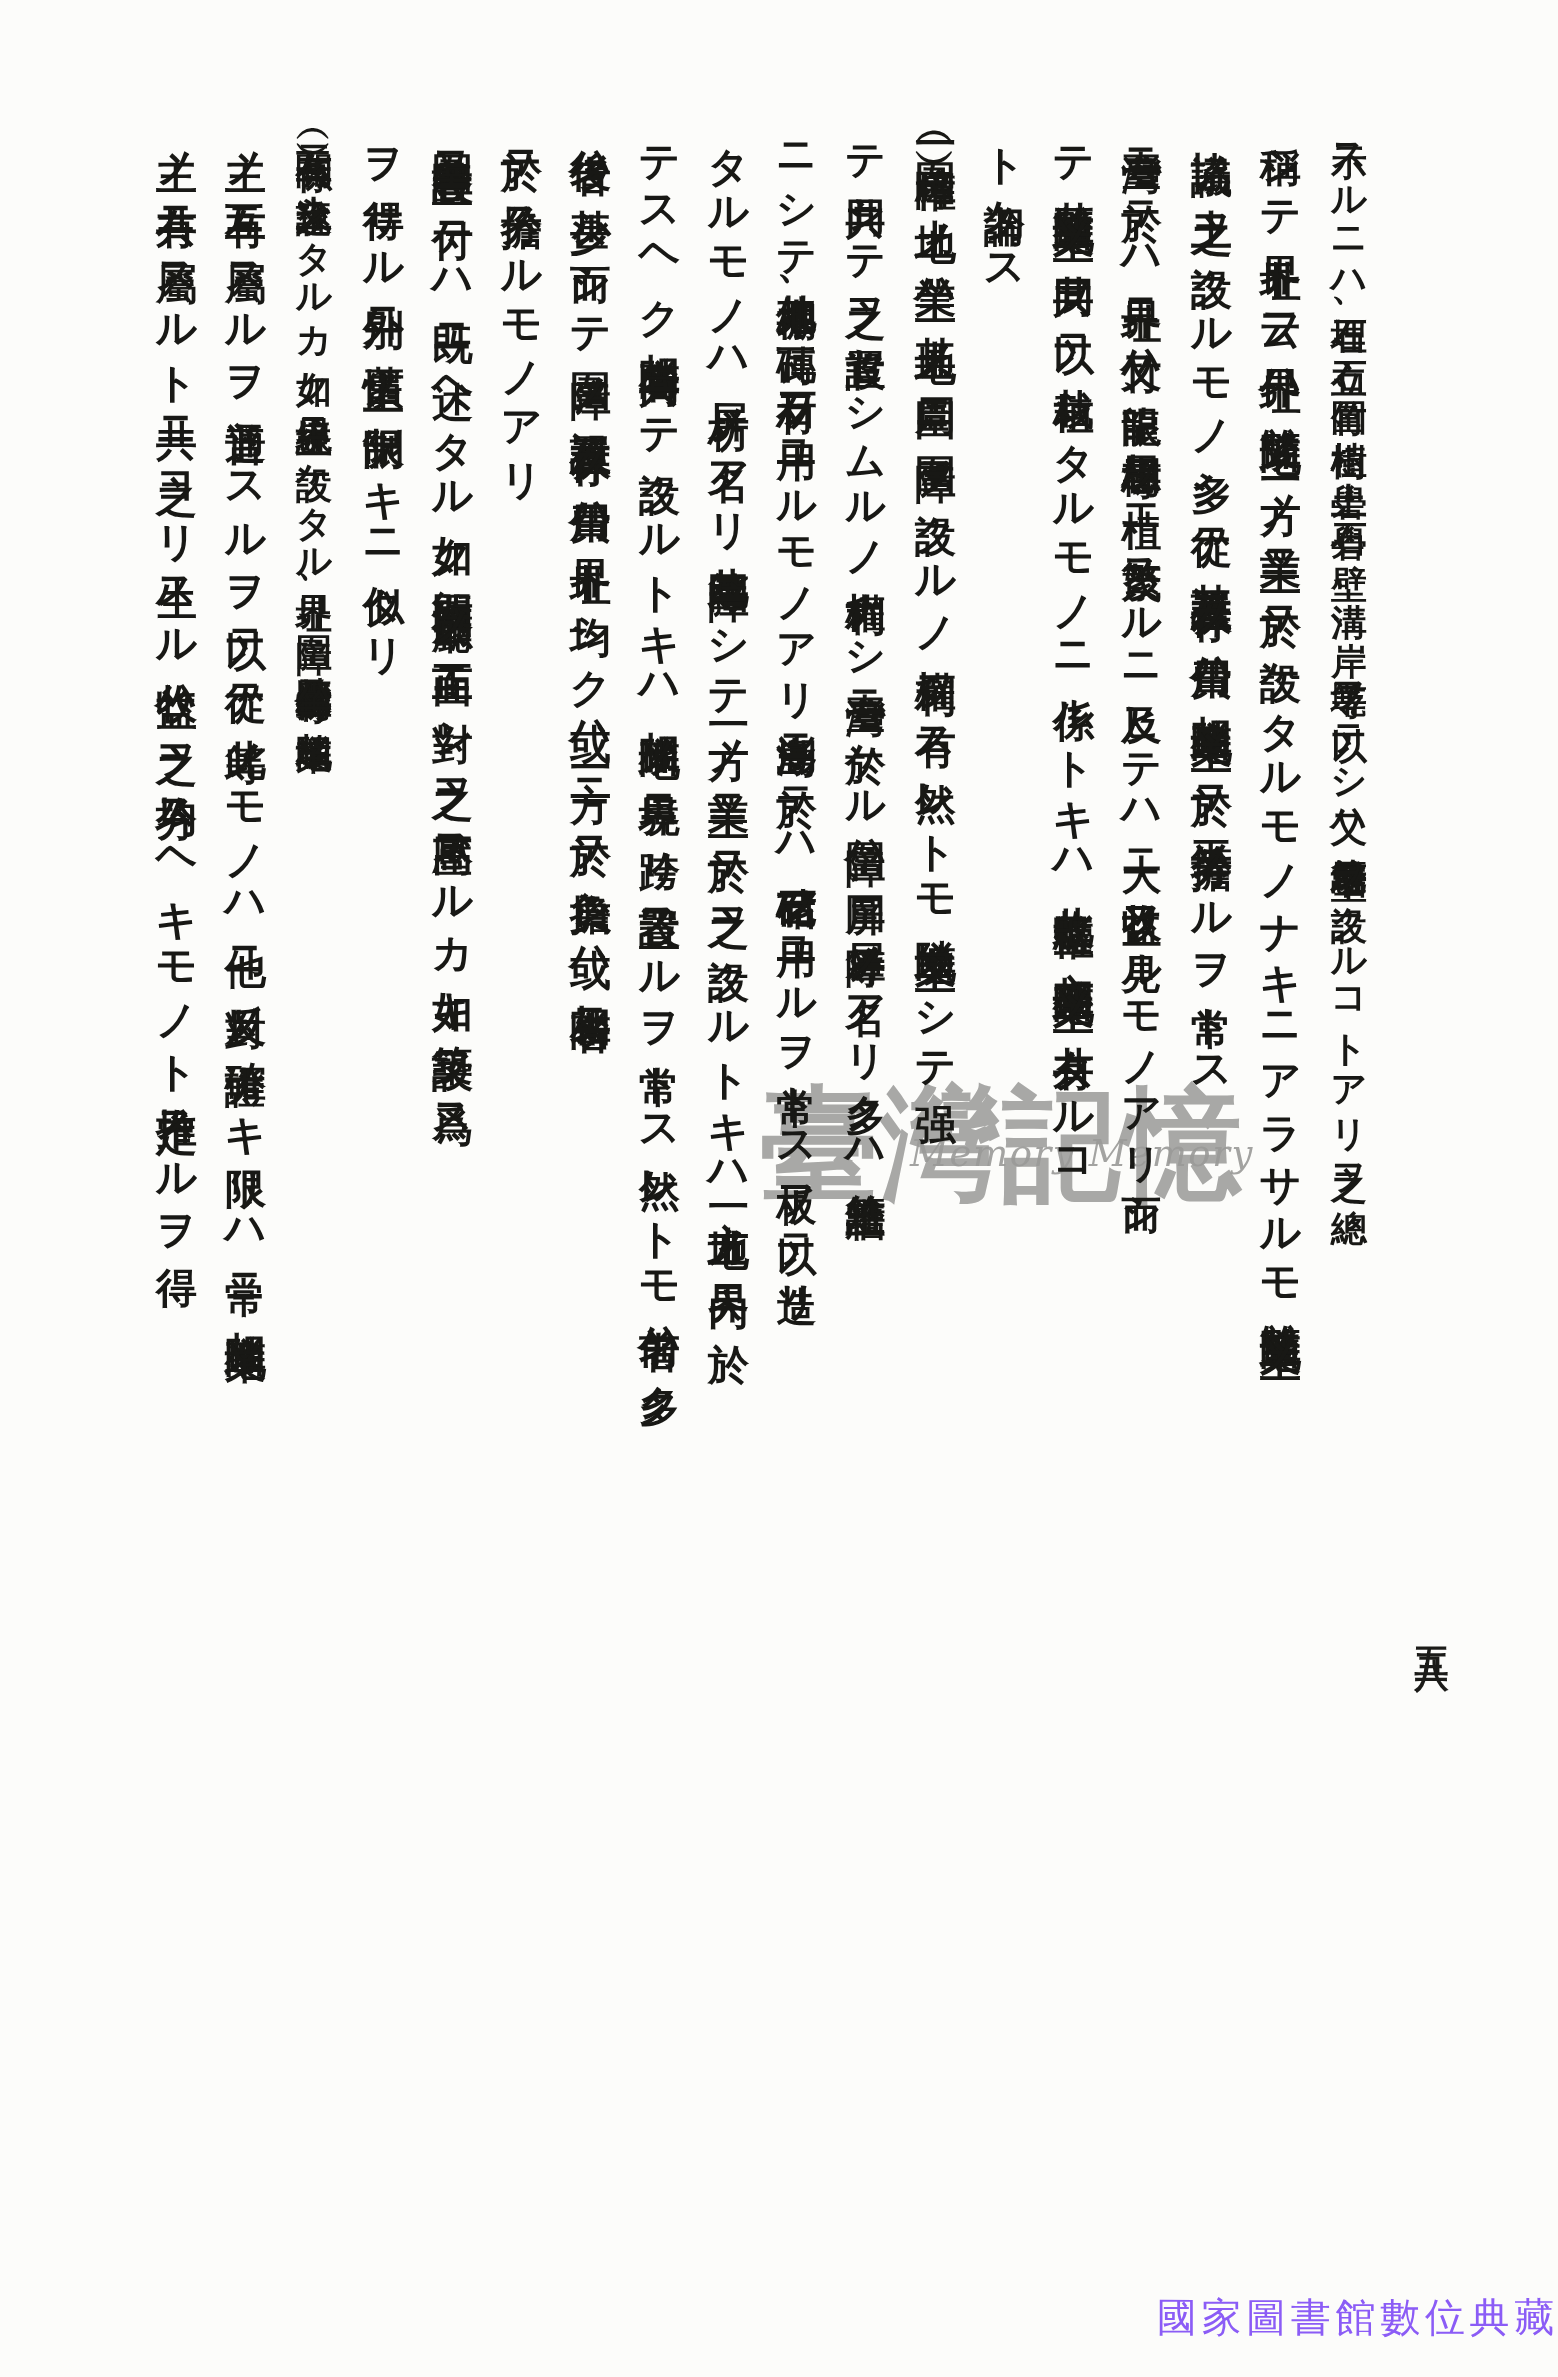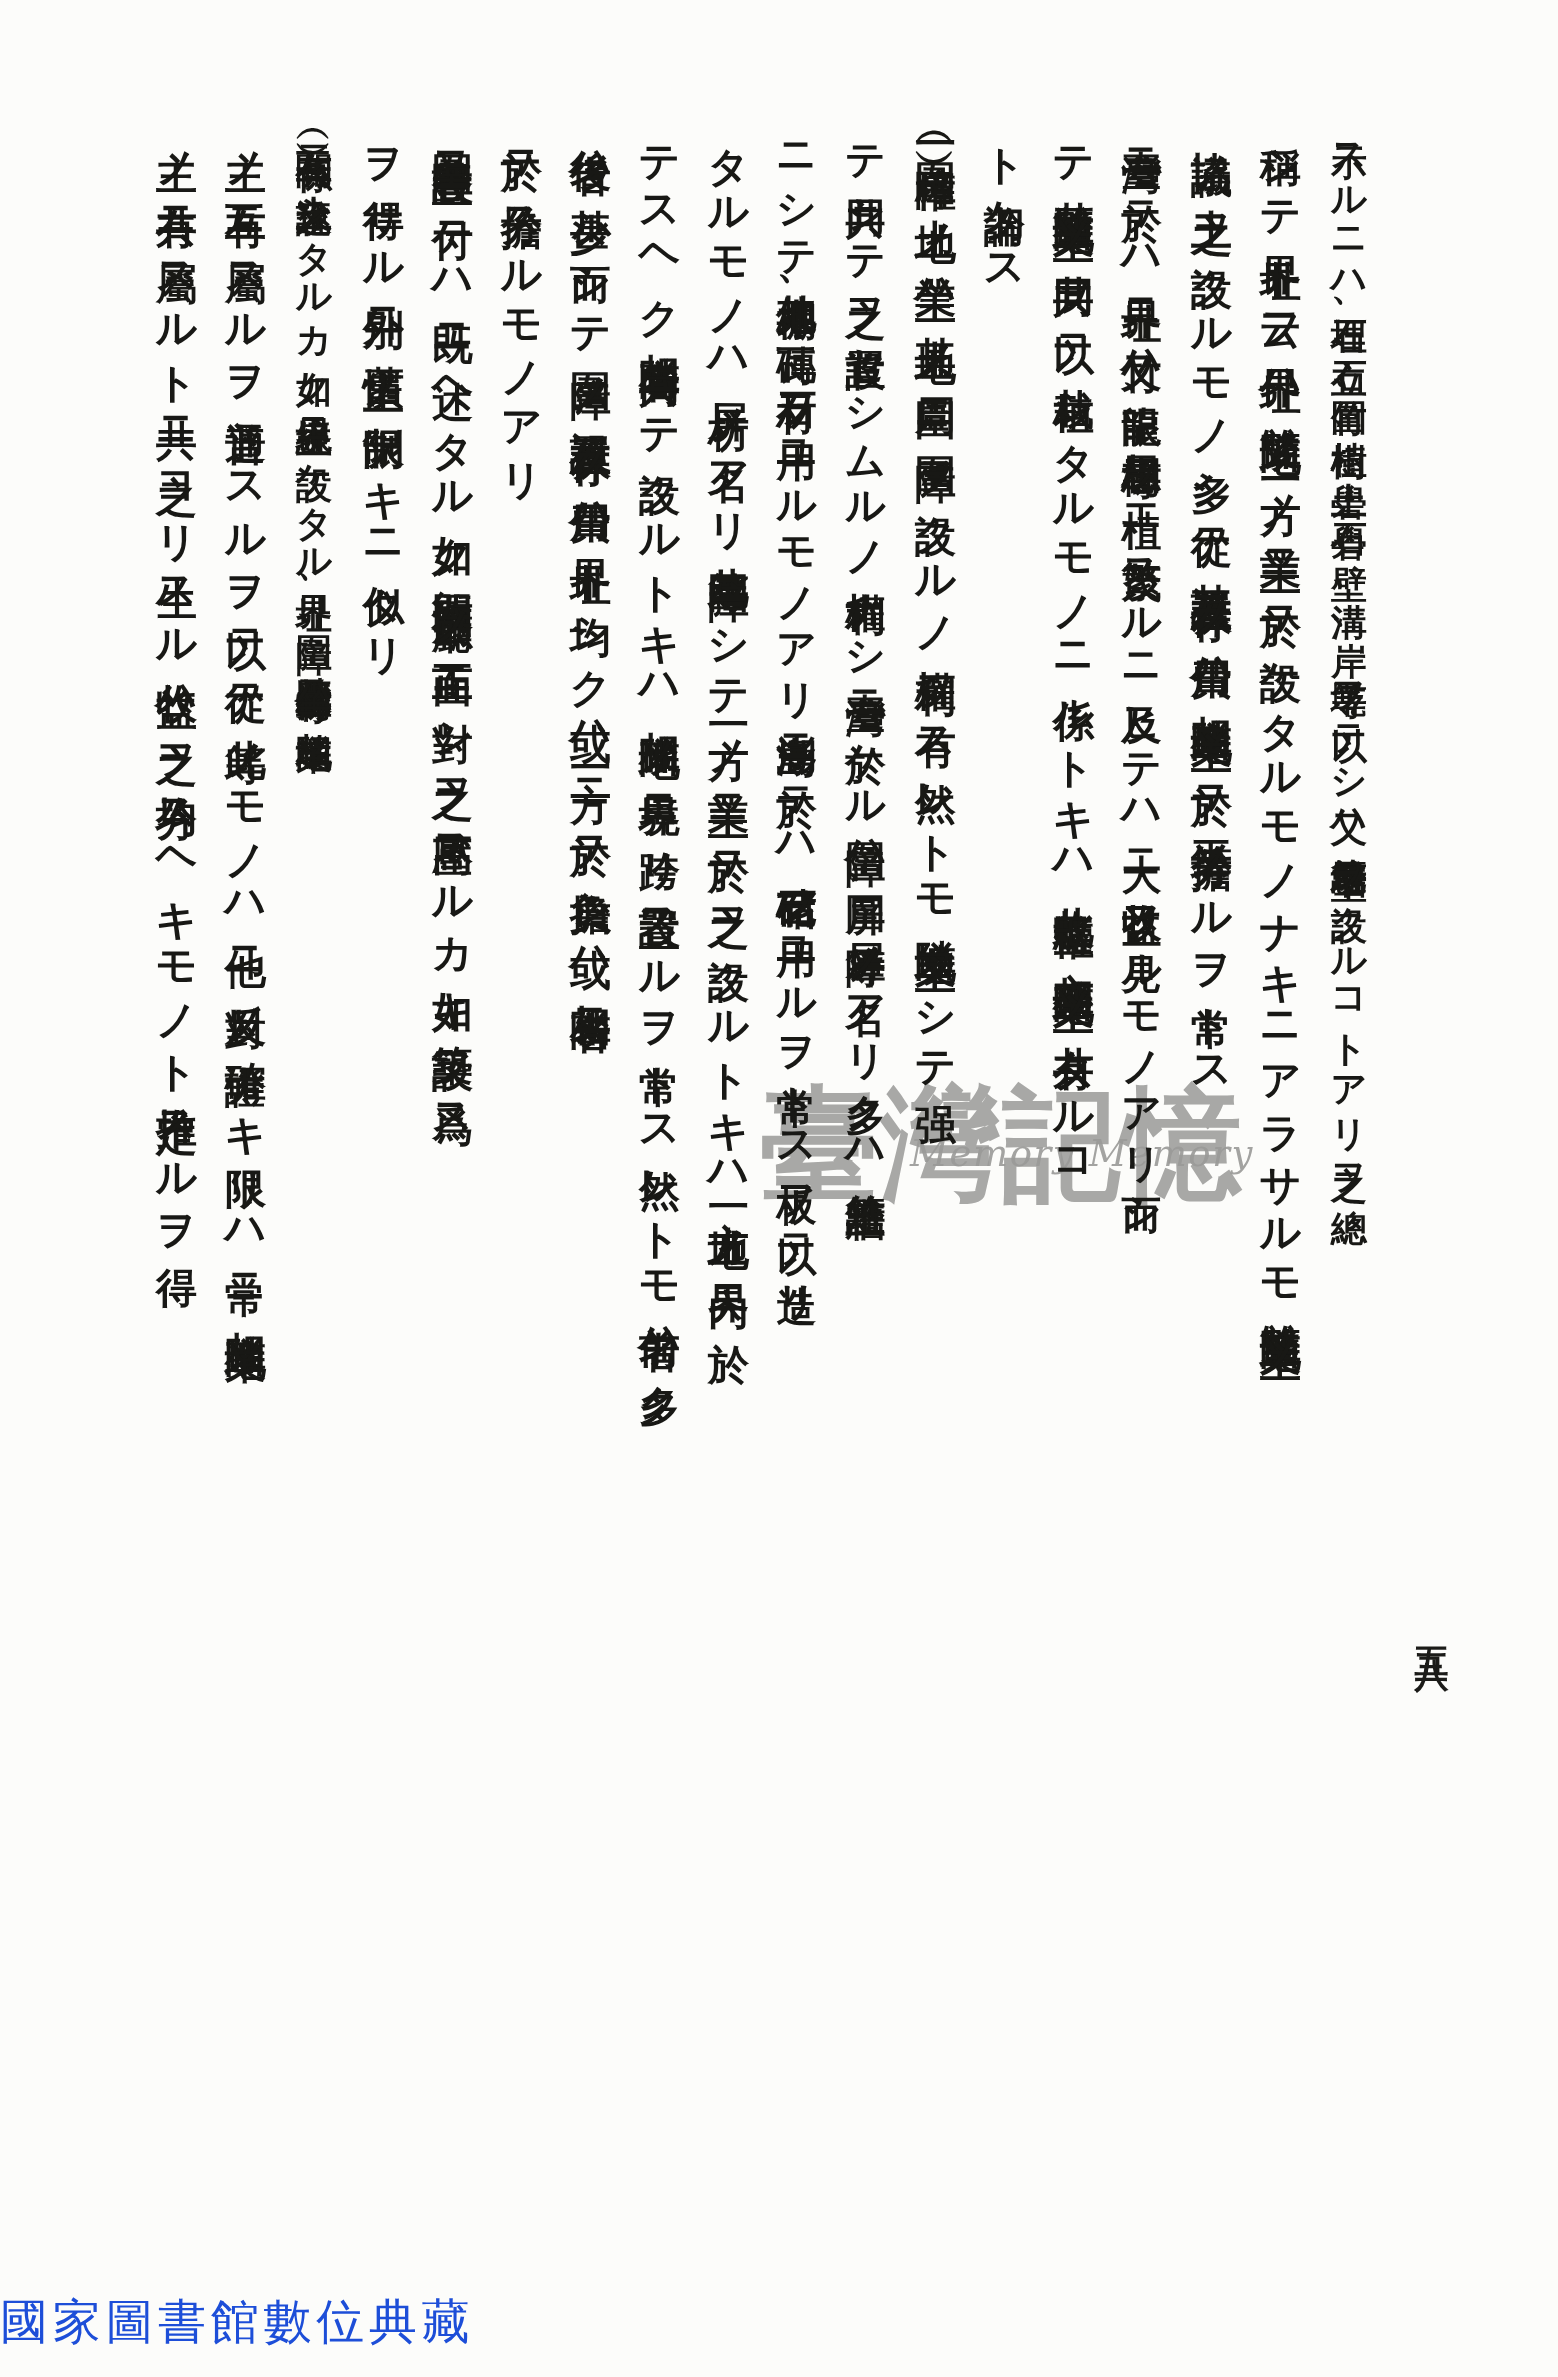--- a/index.html
+++ b/index.html
@@ -37,23 +37,23 @@
     transform:scaleY(1.05);
     font-weight:bold;
   }
   .wm-latin {
     left:910px; top:1132px;
     font-size:37px; font-style:italic; letter-spacing:1.6px;
     opacity:.9;
   }
   .wm-bottom {
     left:0; right:0; top:2290px;
-    text-align:left;
-    font-size:48px; letter-spacing:4.7px;
-    color:#1d4ed8;
+    text-align:right;
+    font-size:40px; letter-spacing:4.7px;
+    color:#8b5cf6;
   }
   
   .page-number {
     position:absolute;
     left:1409px; top:1620px;
     writing-mode:vertical-rl;
     font-size:34px; letter-spacing:6.2px;
     color:#1b1b18; font-weight:bold;
     z-index:2;
   }

